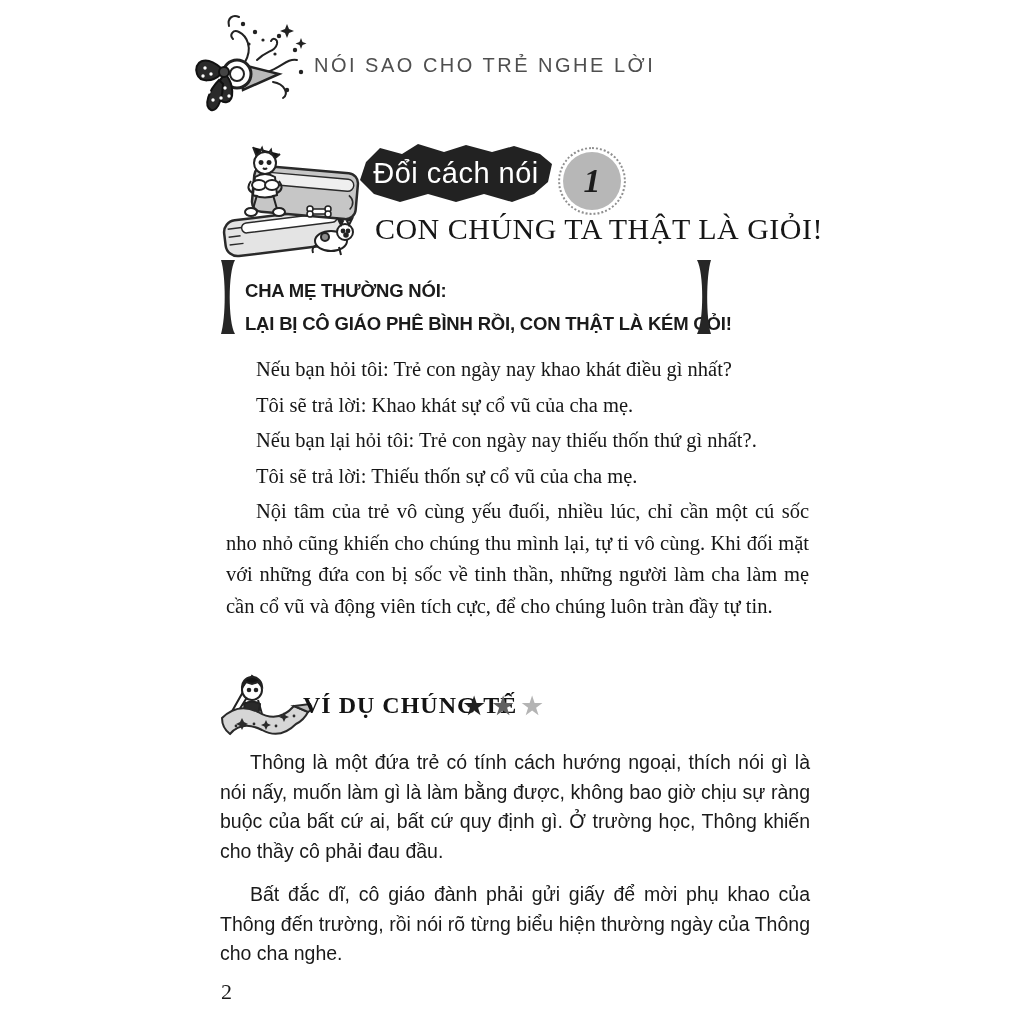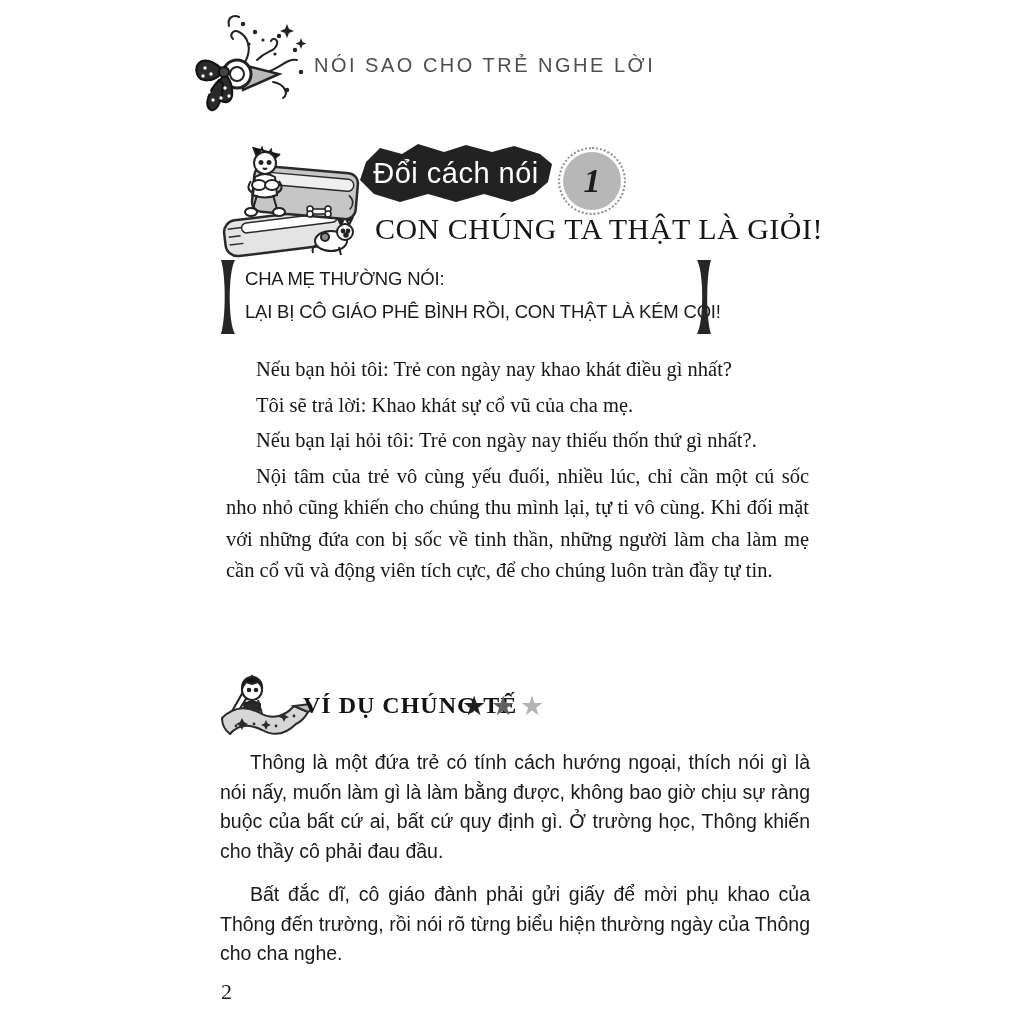--- a/index.html
+++ b/index.html
@@ -40,22 +40,22 @@
     position:absolute;left:363px;top:212px;width:460px;
     font-family:"Liberation Serif",serif;font-size:30px;letter-spacing:0.5px;
     color:#161616;white-space:nowrap;text-align:right;
   }
   
   .quote{position:absolute;left:219px;top:258px;width:494px;height:78px;}
   .quote .bracket{position:absolute;top:2px;width:16px;height:74px;}
   .quote .bracket.left{left:0;}
   .quote .bracket.right{right:0;}
   .quote-text{
-    position:absolute;left:26px;top:4px;width:442px;
-    font-family:"Liberation Sans",sans-serif;font-weight:400;
+    position:absolute;left:26px;top:16px;width:442px;
+    font-family:"Liberation Sans",sans-serif;font-weight:700;
     font-size:18.5px;line-height:33px;letter-spacing:-0.2px;color:#1b1b1b;
     white-space:nowrap;
   }
   
   .intro{
     position:absolute;left:222px;top:350px;width:591px;
     font-family:"Liberation Serif",serif;font-size:20.5px;line-height:31.5px;
     color:#161616;
   }
   .intro p{margin:4px;text-indent:30px;}
@@ -203,20 +203,21 @@
     </div>
     <svg class="bracket right" viewBox="0 0 16 74">
       <path d="M14,0 L0,0 C7,12 7,62 0,74 L14,74 C9,58 9,16 14,0 Z" fill="#262626"></path>
     </svg>
   </div>
 
   <div class="intro">
     <p>Nếu bạn hỏi tôi: Trẻ con ngày nay khao khát điều gì nhất?</p>
     <p>Tôi sẽ trả lời: Khao khát sự cổ vũ của cha mẹ.</p>
     <p>Nếu bạn lại hỏi tôi: Trẻ con ngày nay thiếu thốn thứ gì nhất?.</p>
+    <p>Tôi sẽ trả lời: Thiếu thốn sự cổ vũ của cha mẹ.</p>
     <p class="just">Nội tâm của trẻ vô cùng yếu đuối, nhiều lúc, chỉ cần một cú sốc nho nhỏ cũng khiến cho chúng thu mình lại, tự ti vô cùng. Khi đối mặt với những đứa con bị sốc về tinh thần, những người làm cha làm mẹ cần cổ vũ và động viên tích cực, để cho chúng luôn tràn đầy tự tin.</p>
   </div>
 
   <svg class="scroll-illu" viewBox="0 0 95 86">
 
     <polygon points="8,56 16,52 40,14 34,10" fill="#ffffff" stroke="#222" stroke-width="2"></polygon>
     <polygon points="8,56 14,54 10,50" fill="#222"></polygon>
 
     <g stroke="#222" stroke-width="2">
       <circle cx="34" cy="24" r="10" fill="#ffffff"></circle>

